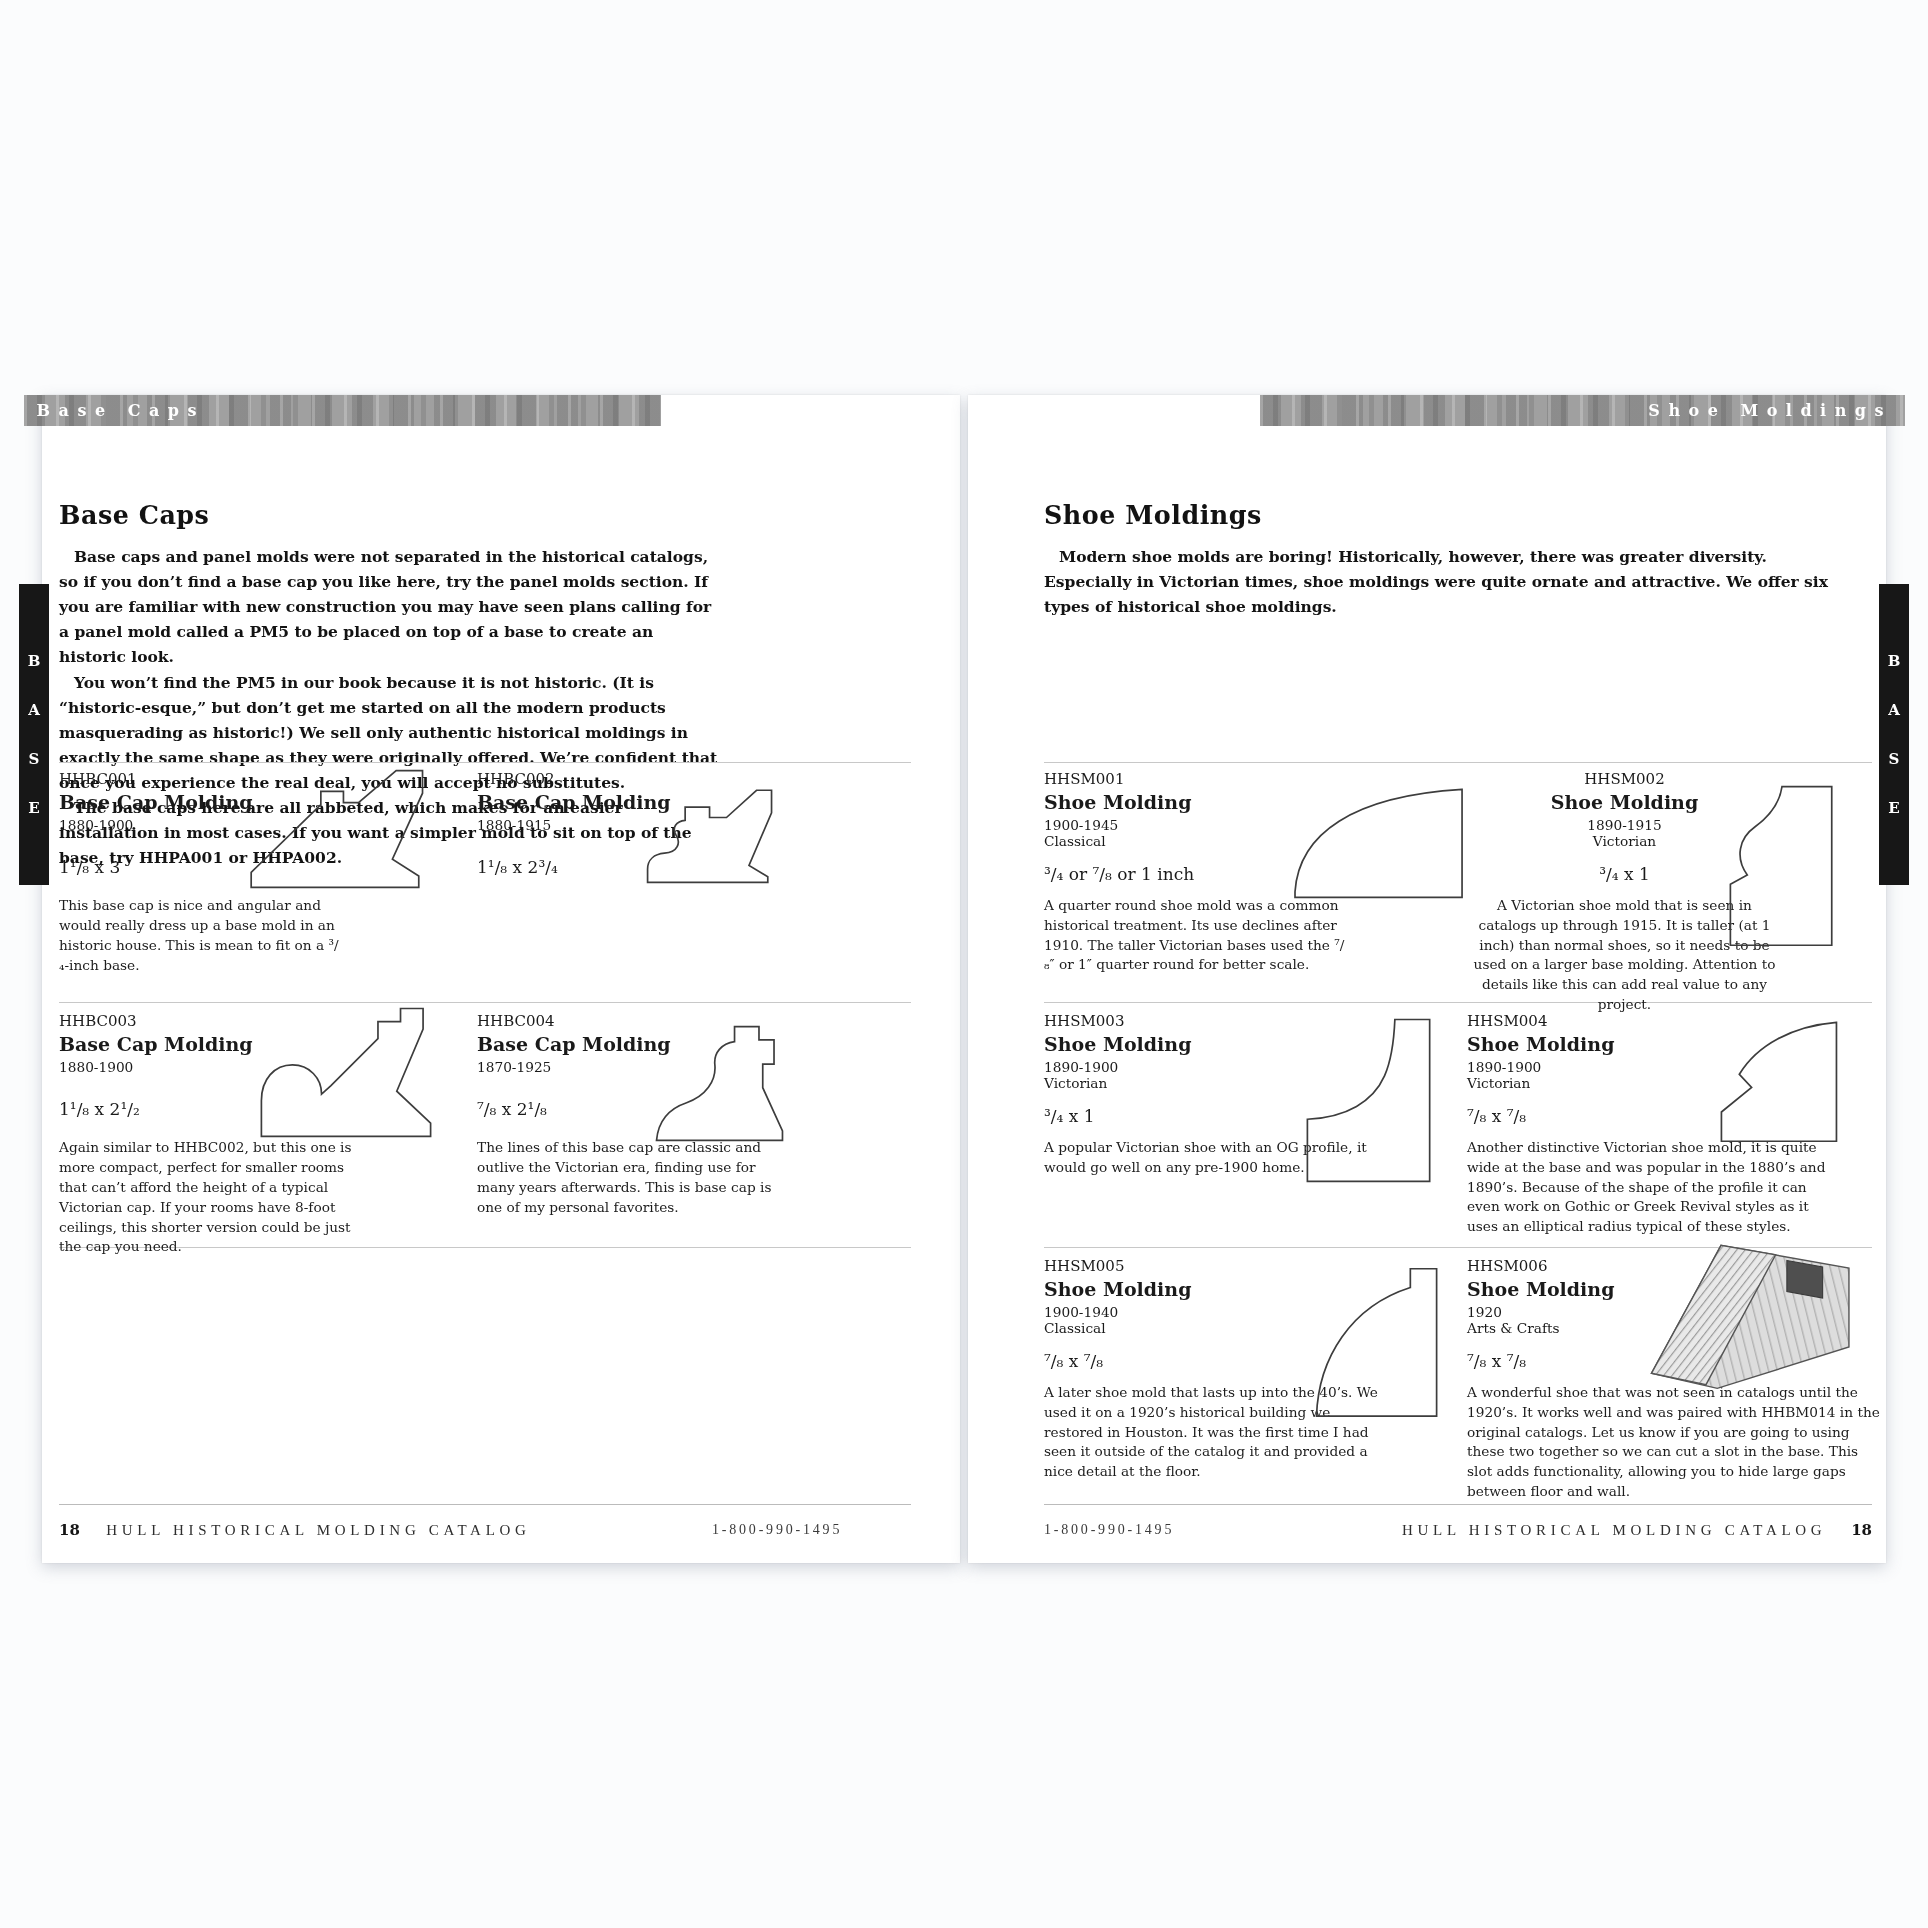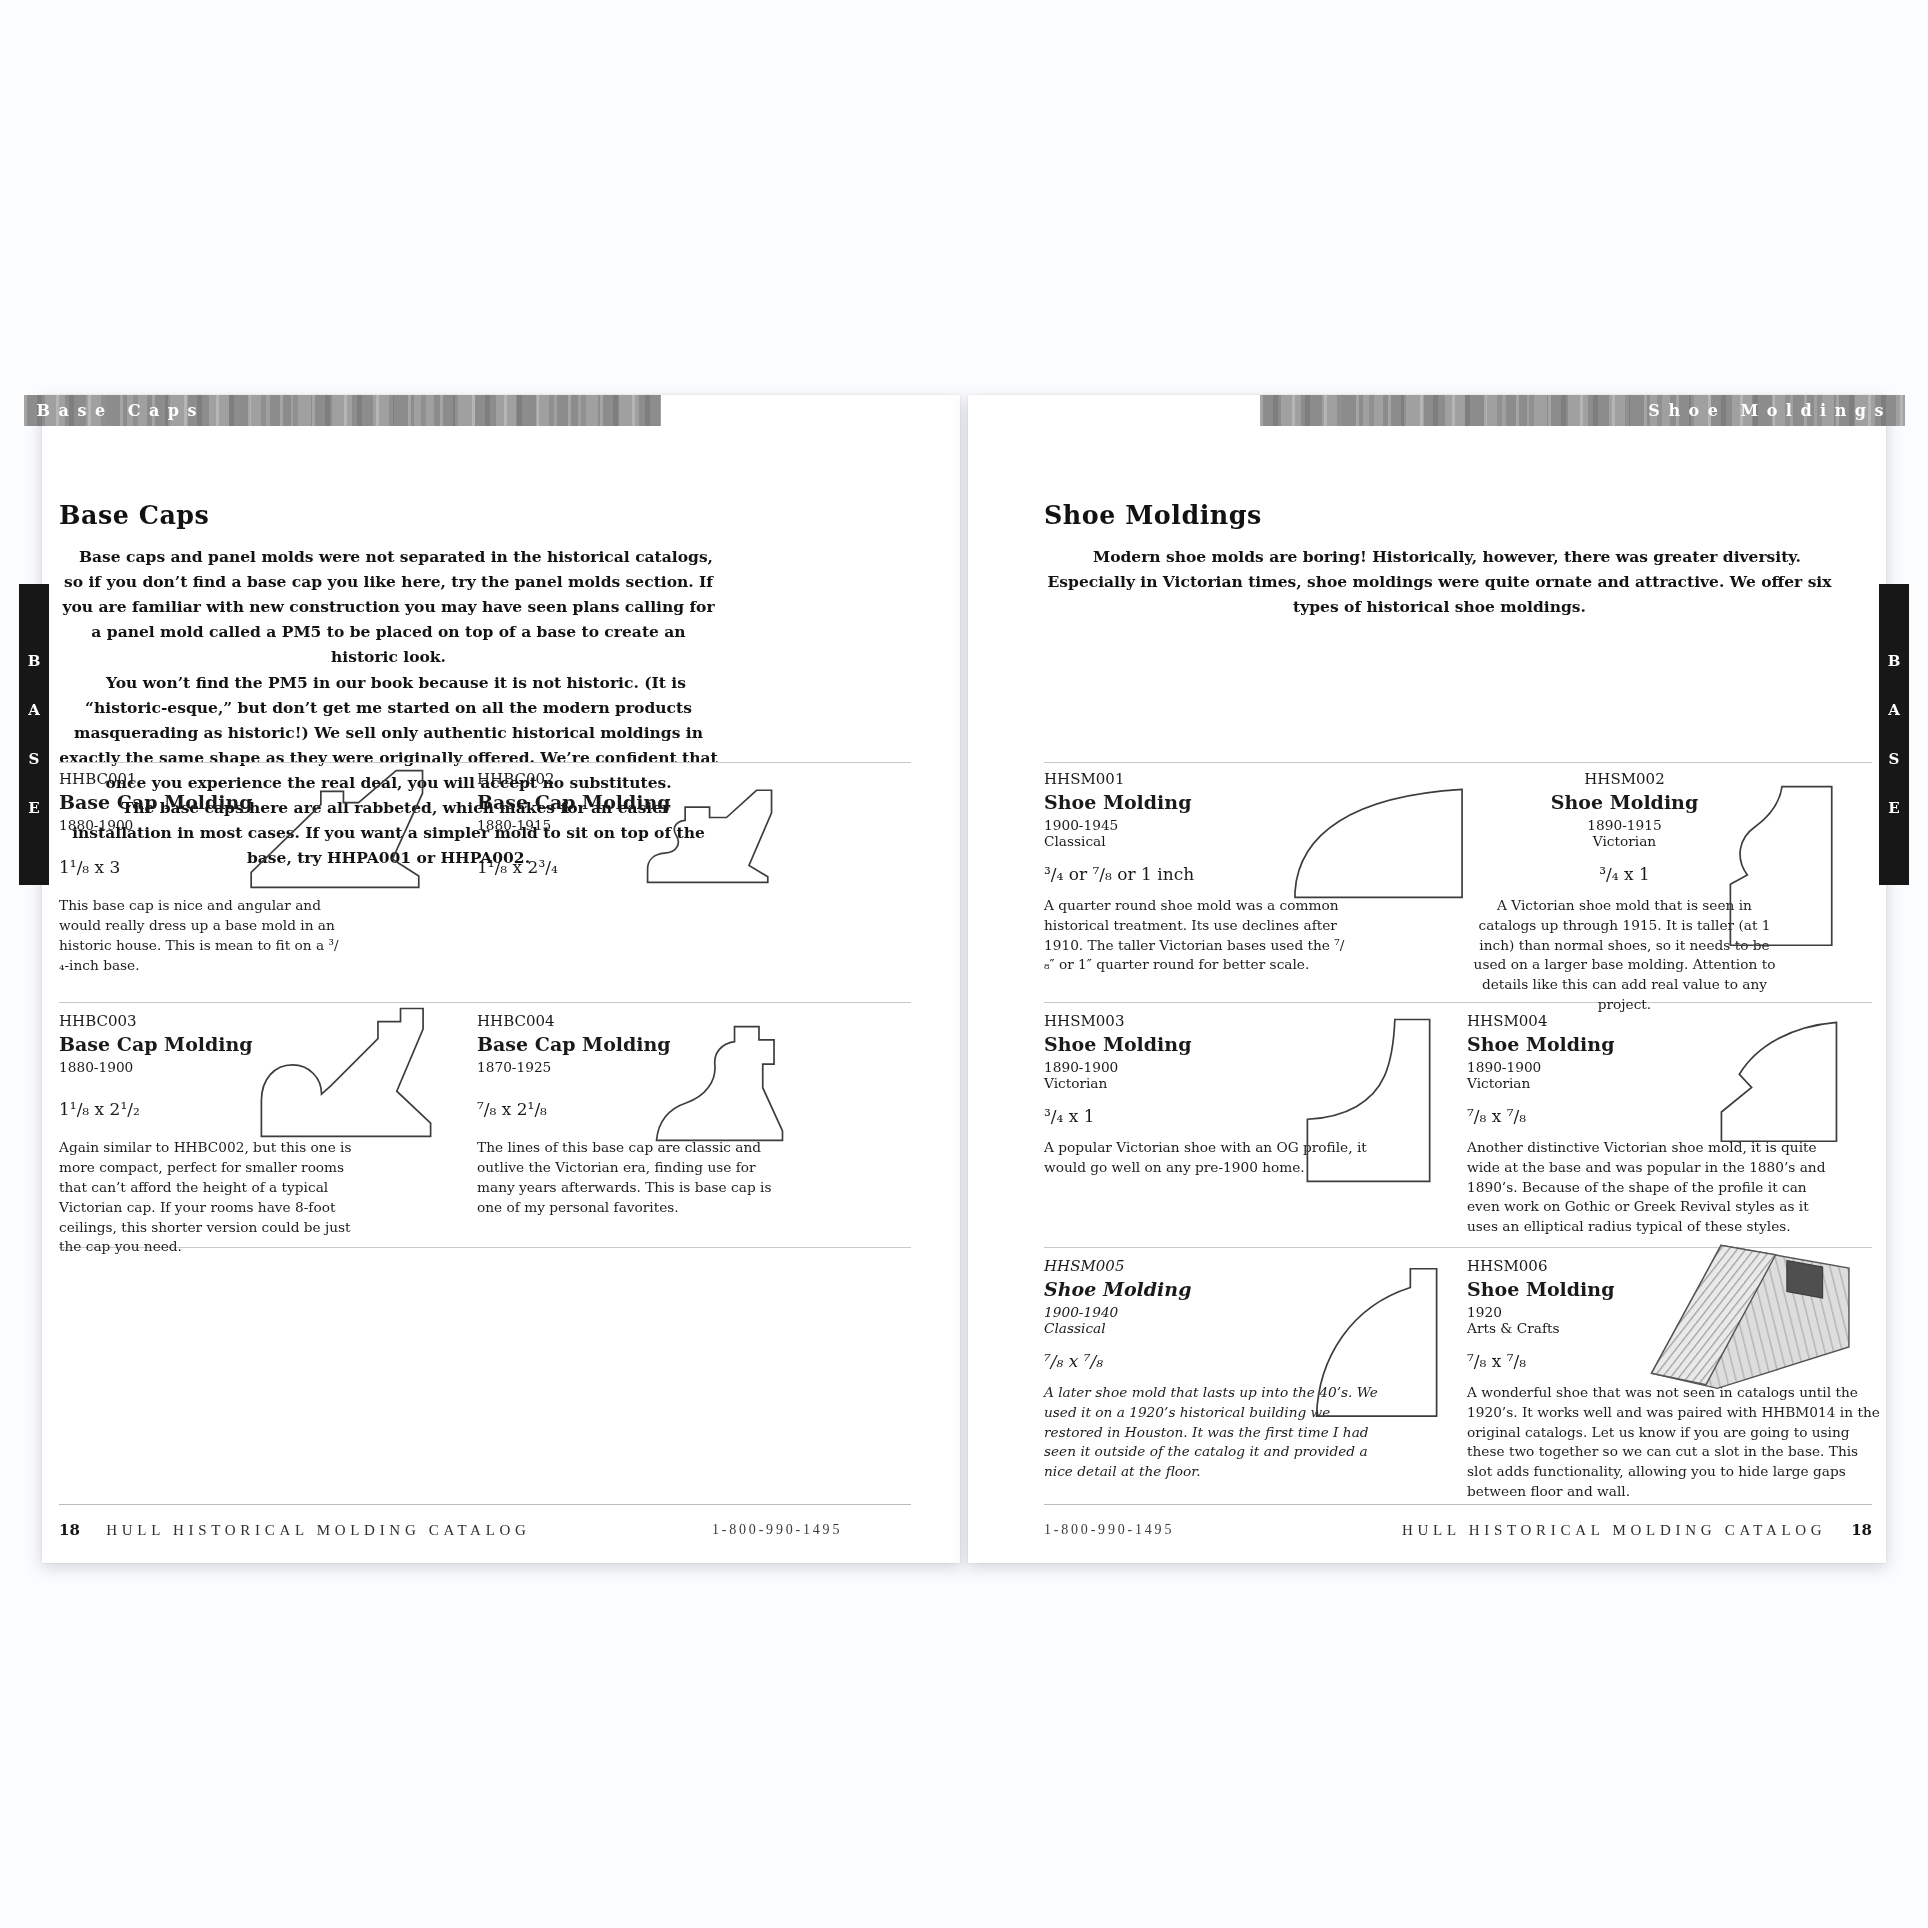--- a/index.html
+++ b/index.html
@@ -34,21 +34,21 @@
     display:flex;flex-direction:column;align-items:center;justify-content:center;gap:34px;
   }
   .side-tab-left{left:19px;}
   .side-tab-right{left:1879px;}
   .side-tab span{color:#fff;font-weight:bold;font-size:15px;line-height:1;}
 
   .heading{position:absolute;top:105px;margin:0;font-size:25.4px;font-weight:bold;letter-spacing:0.5px;color:#121212;}
   .sheet-left .heading{left:17px;}
   .sheet-right .heading{left:76px;}
 
-  .intro{position:absolute;top:149px;font-size:15.5px;line-height:1.62;font-weight:bold;color:#131313;text-align:center;}
+  .intro{position:absolute;top:149px;font-size:15.5px;line-height:1.62;font-weight:bold;color:#131313;}
   .sheet-left .intro{left:17px;width:659px;}
   .sheet-right .intro{left:76px;width:791px;}
   .intro p{margin:0;text-indent:15px;}
 
   .rule{position:absolute;height:0.9px;background:#c8c8c8;}
   .sheet-left .rule{left:17px;width:852px;}
   .sheet-right .rule{left:76px;width:828px;}
 
   .entry{position:absolute;}
   .entry .code{font-size:15px;}
@@ -196,21 +196,21 @@
       <div class="pname">Shoe Molding</div>
       <div class="years">1890-1900</div>
       <div class="stylename">Victorian</div>
       <div class="size">⁷/₈ x ⁷/₈</div>
       <div class="desc" style="width:367px">Another distinctive Victorian shoe mold, it is quite wide at the base and was popular in the 1880’s and 1890’s. Because of the shape of the profile it can even work on Gothic or Greek Revival styles as it uses an elliptical radius typical of these styles.</div>
       <svg class="profile" style="left:245px;top:0px" width="132" height="134" viewBox="0 0 140 142">
         <path d="M10 137 L10 106 L42 80 L29 66 C48 35 85 15 132 11 L132 137 Z"></path>
       </svg>
     </div>
 
-    <div class="entry" style="left:76px;top:862px;font-style:italic;">
+    <div class="entry" style="left:76px;top:862px;">
       <div class="code">HHSM005</div>
       <div class="pname">Shoe Molding</div>
       <div class="years">1900-1940</div>
       <div class="stylename">Classical</div>
       <div class="size">⁷/₈ x ⁷/₈</div>
       <div class="desc" style="width:339px">A later shoe mold that lasts up into the 40’s. We used it on a 1920’s historical building we restored in Houston. It was the first time I had seen it outside of the catalog it and provided a nice detail at the floor.</div>
       <svg class="profile" style="left:265px;top:3.8px" width="137" height="160" viewBox="0 0 146 170">
         <path d="M8 165 C10 103 45 48 108 28 L108 8 L136 8 L136 165 Z"></path>
       </svg>
     </div>

